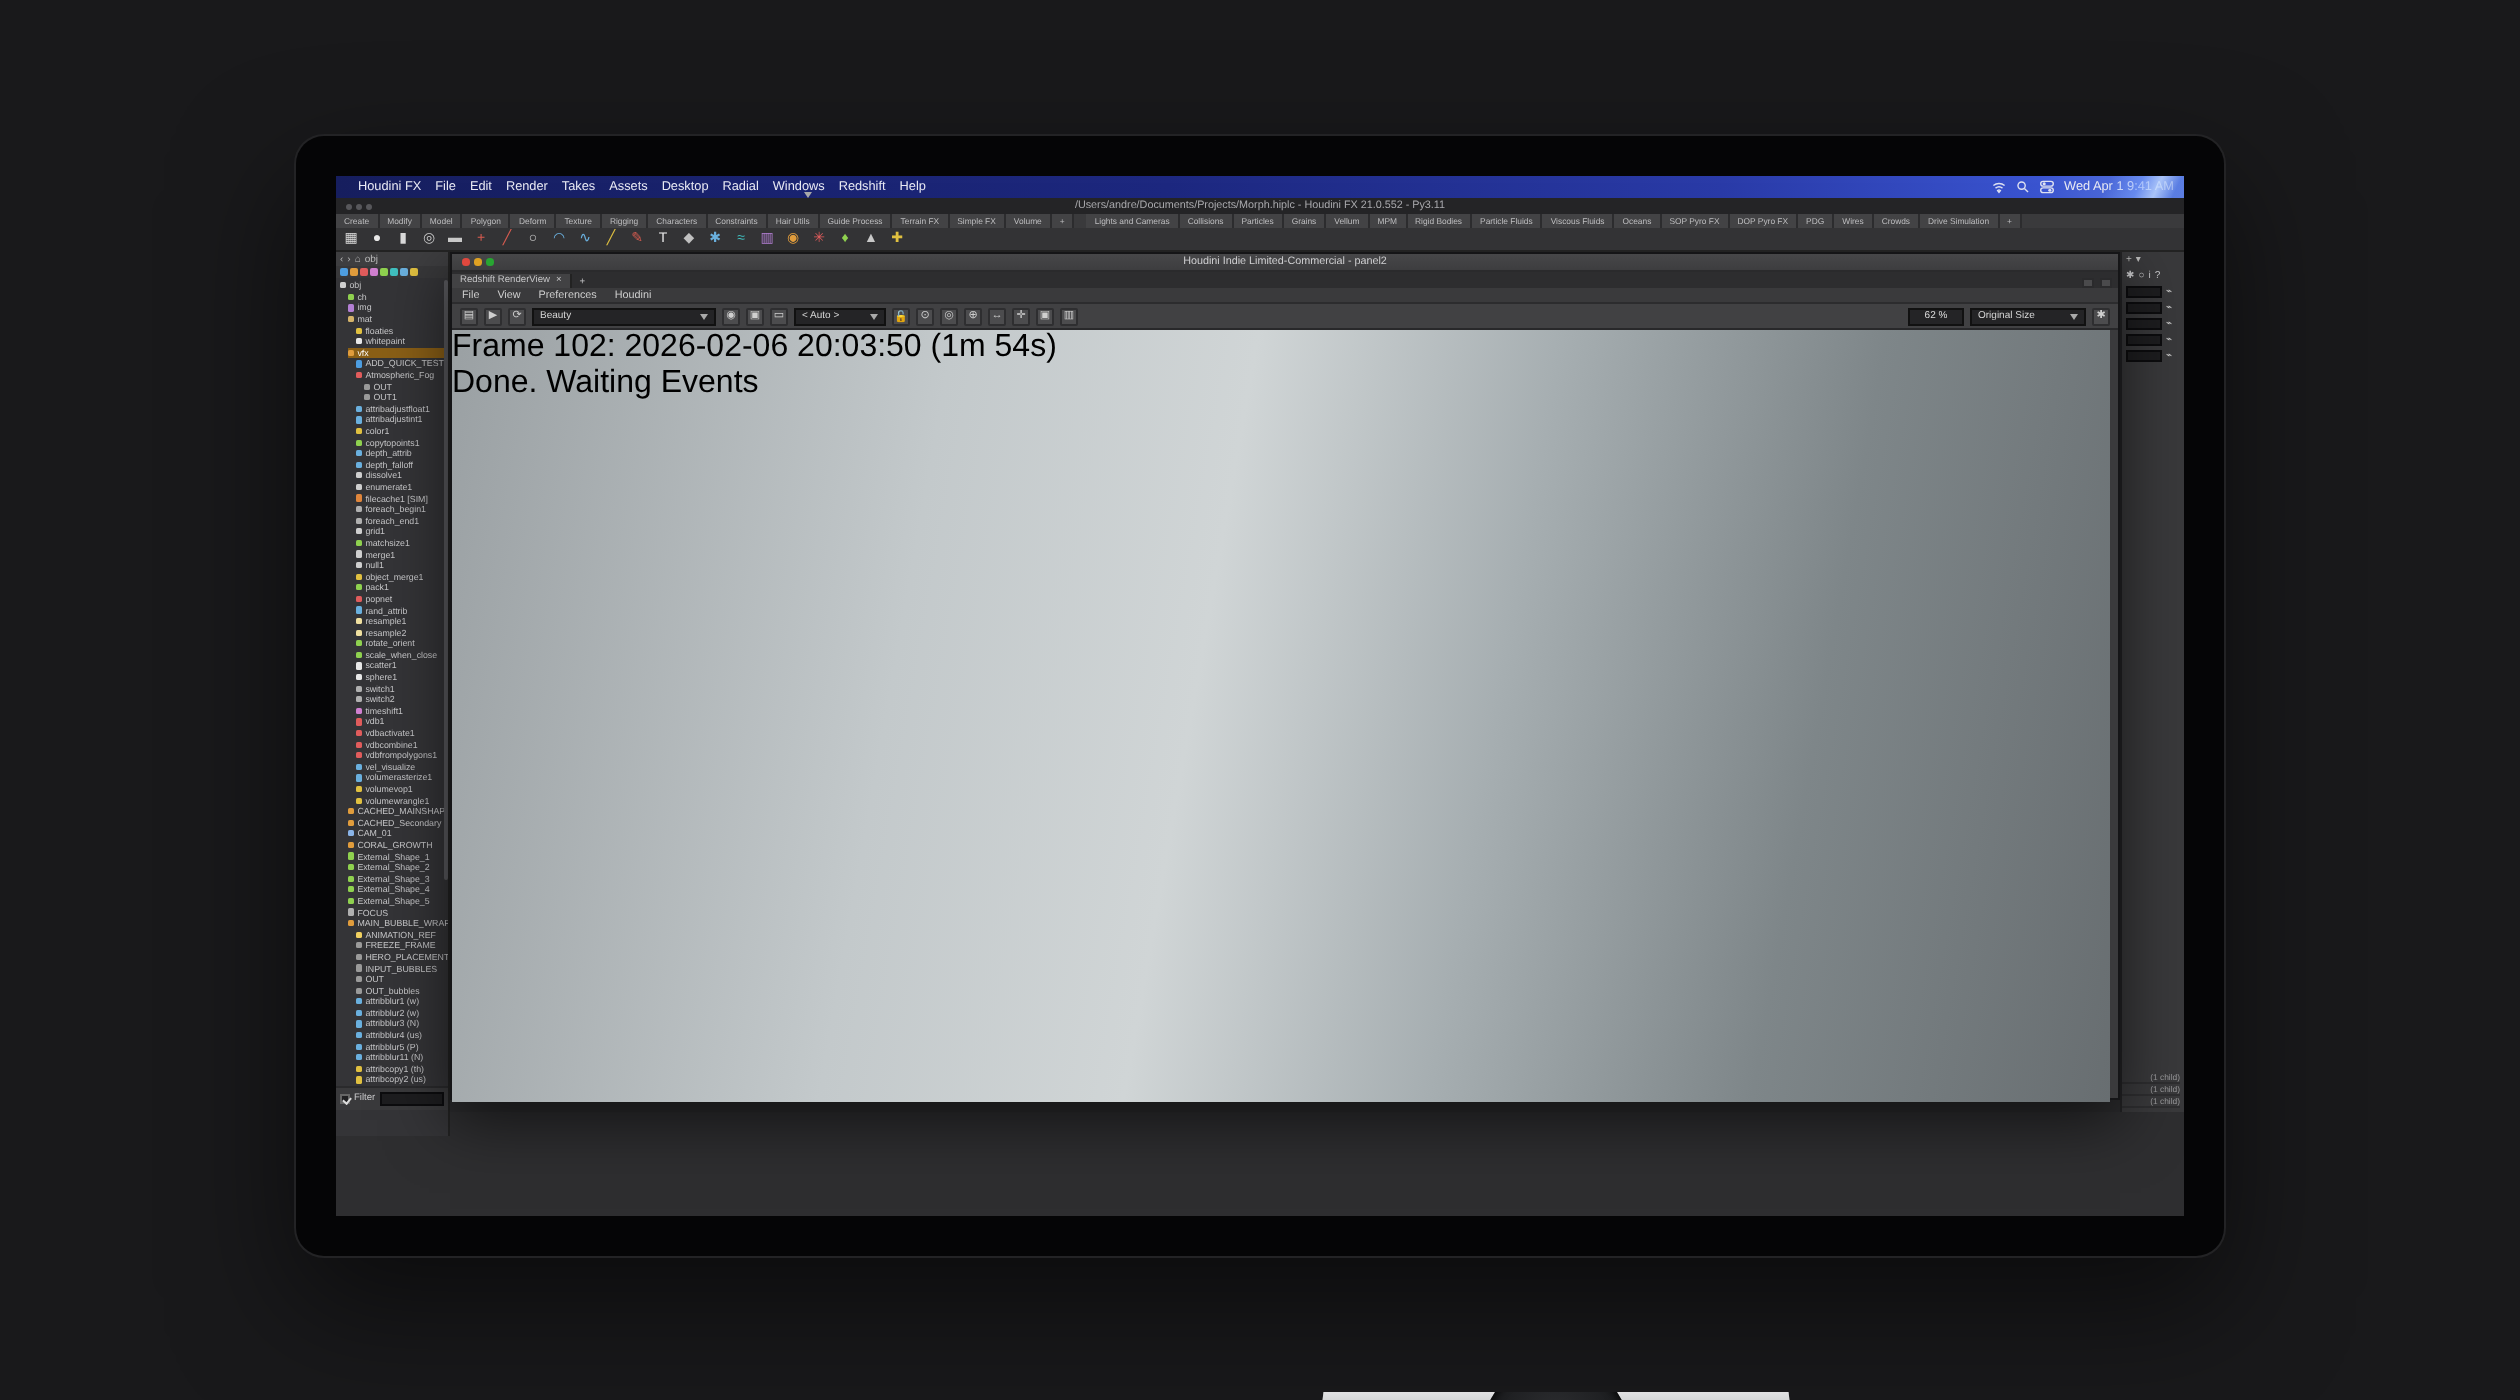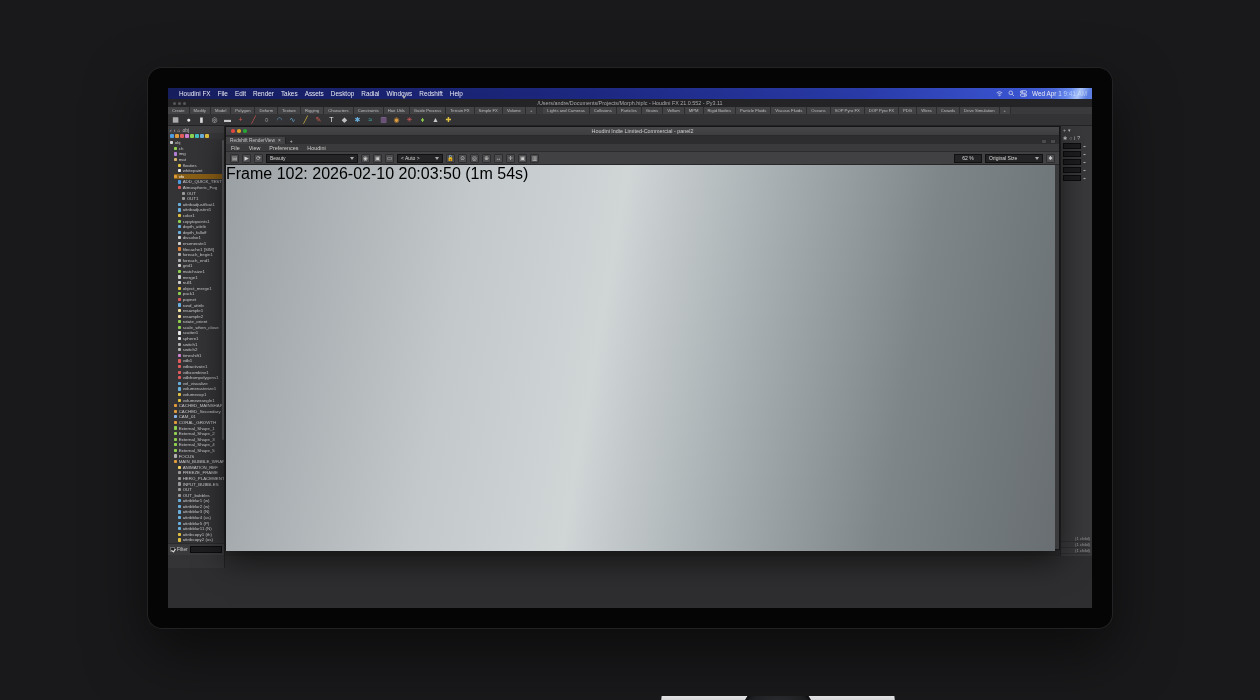--- a/index.html
+++ b/index.html
@@ -836,21 +836,22 @@
         <div class="blob chrome ch4"></div>
         <div class="blob ch5"></div>
         <div class="blob moss mossA"></div>
         <div class="blob moss mossC"></div>
         <div class="blob moss mossE"></div>
         <div class="blob spec sp1"></div>
         <div class="blob spec sp2"></div>
         <div class="blob spec sp3"></div>
         <div class="blob floor"></div>
         <div class="grain"></div>
-        <div class="rcaption">Frame 102: 2026-02-10 20:03:50 (1m 54s)</div>
+        <div class="rcaption">Frame 102: 2026-02-06 20:03:50 (1m 54s)</div>
+        <div class="rbadge">Done. Waiting Events</div>
       </div>
       <div class="rw-vscroll">
           <div class="rw-vthumb"></div>
         </div>
     </div>
 
     <div class="a materials">
       <div class="mat-icons">
         <i style="background:#3f6fd0"></i>
         <i style="background:linear-gradient(135deg,#eee 50%,#222 50%)"></i>

